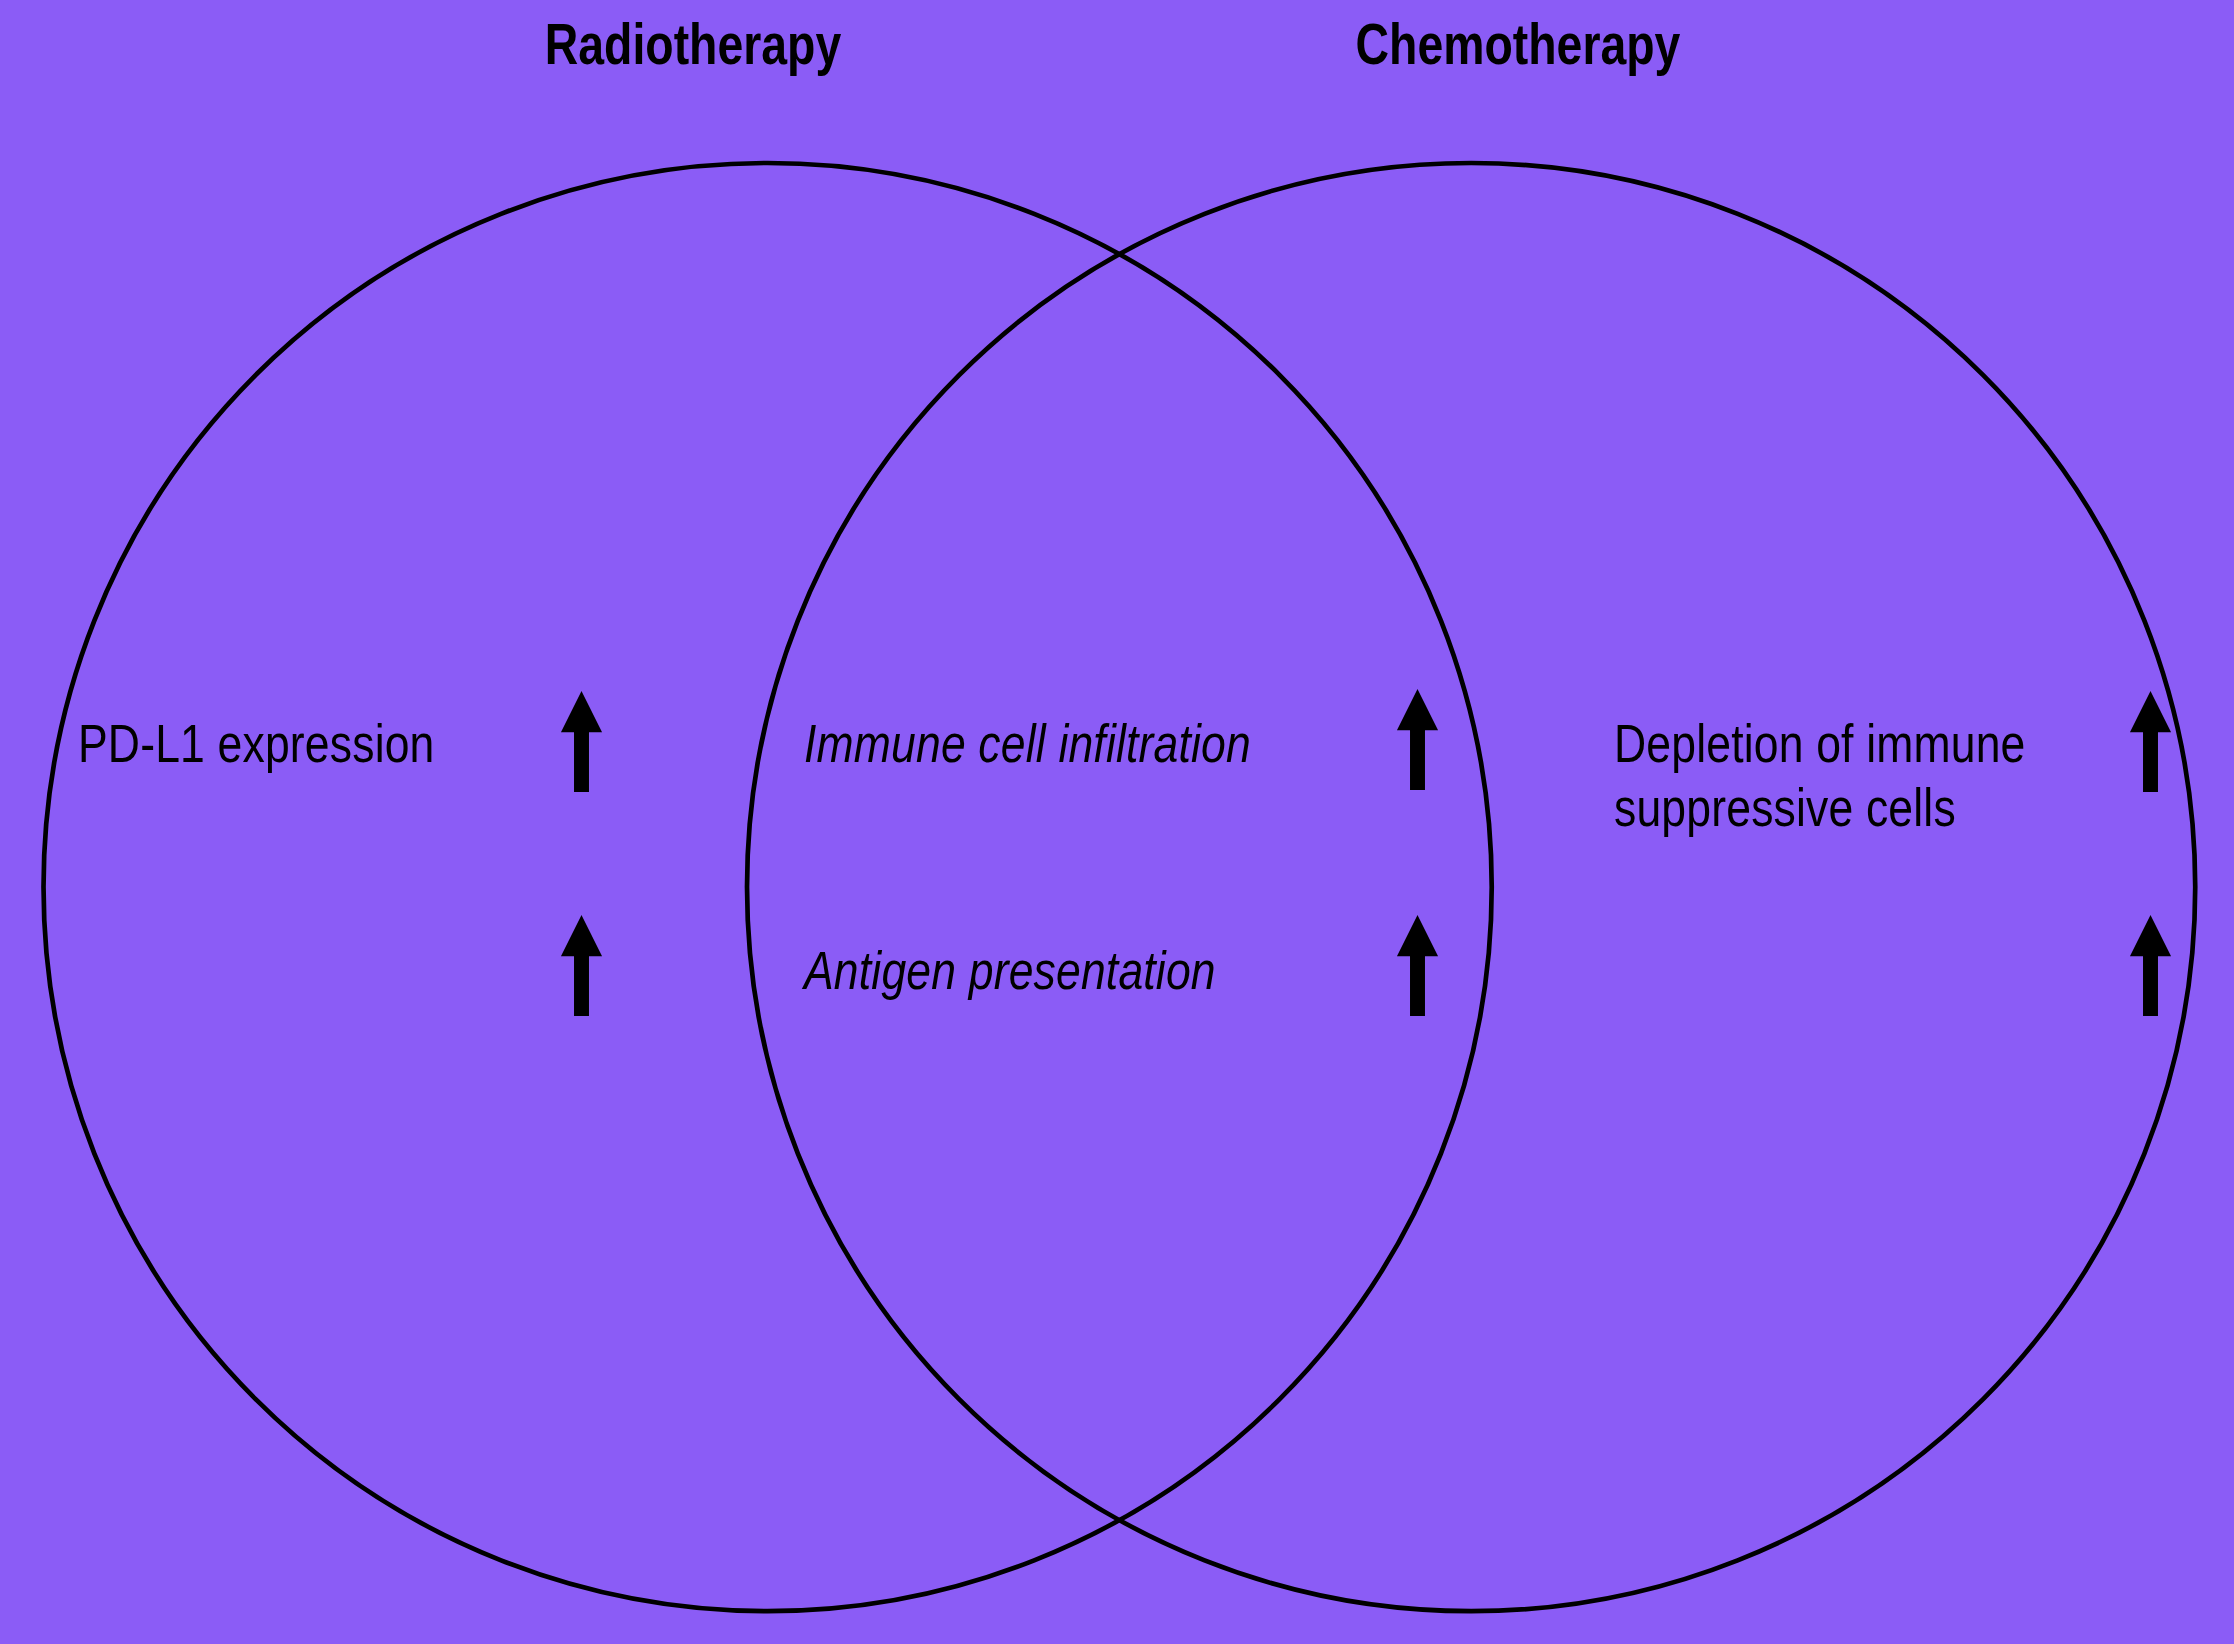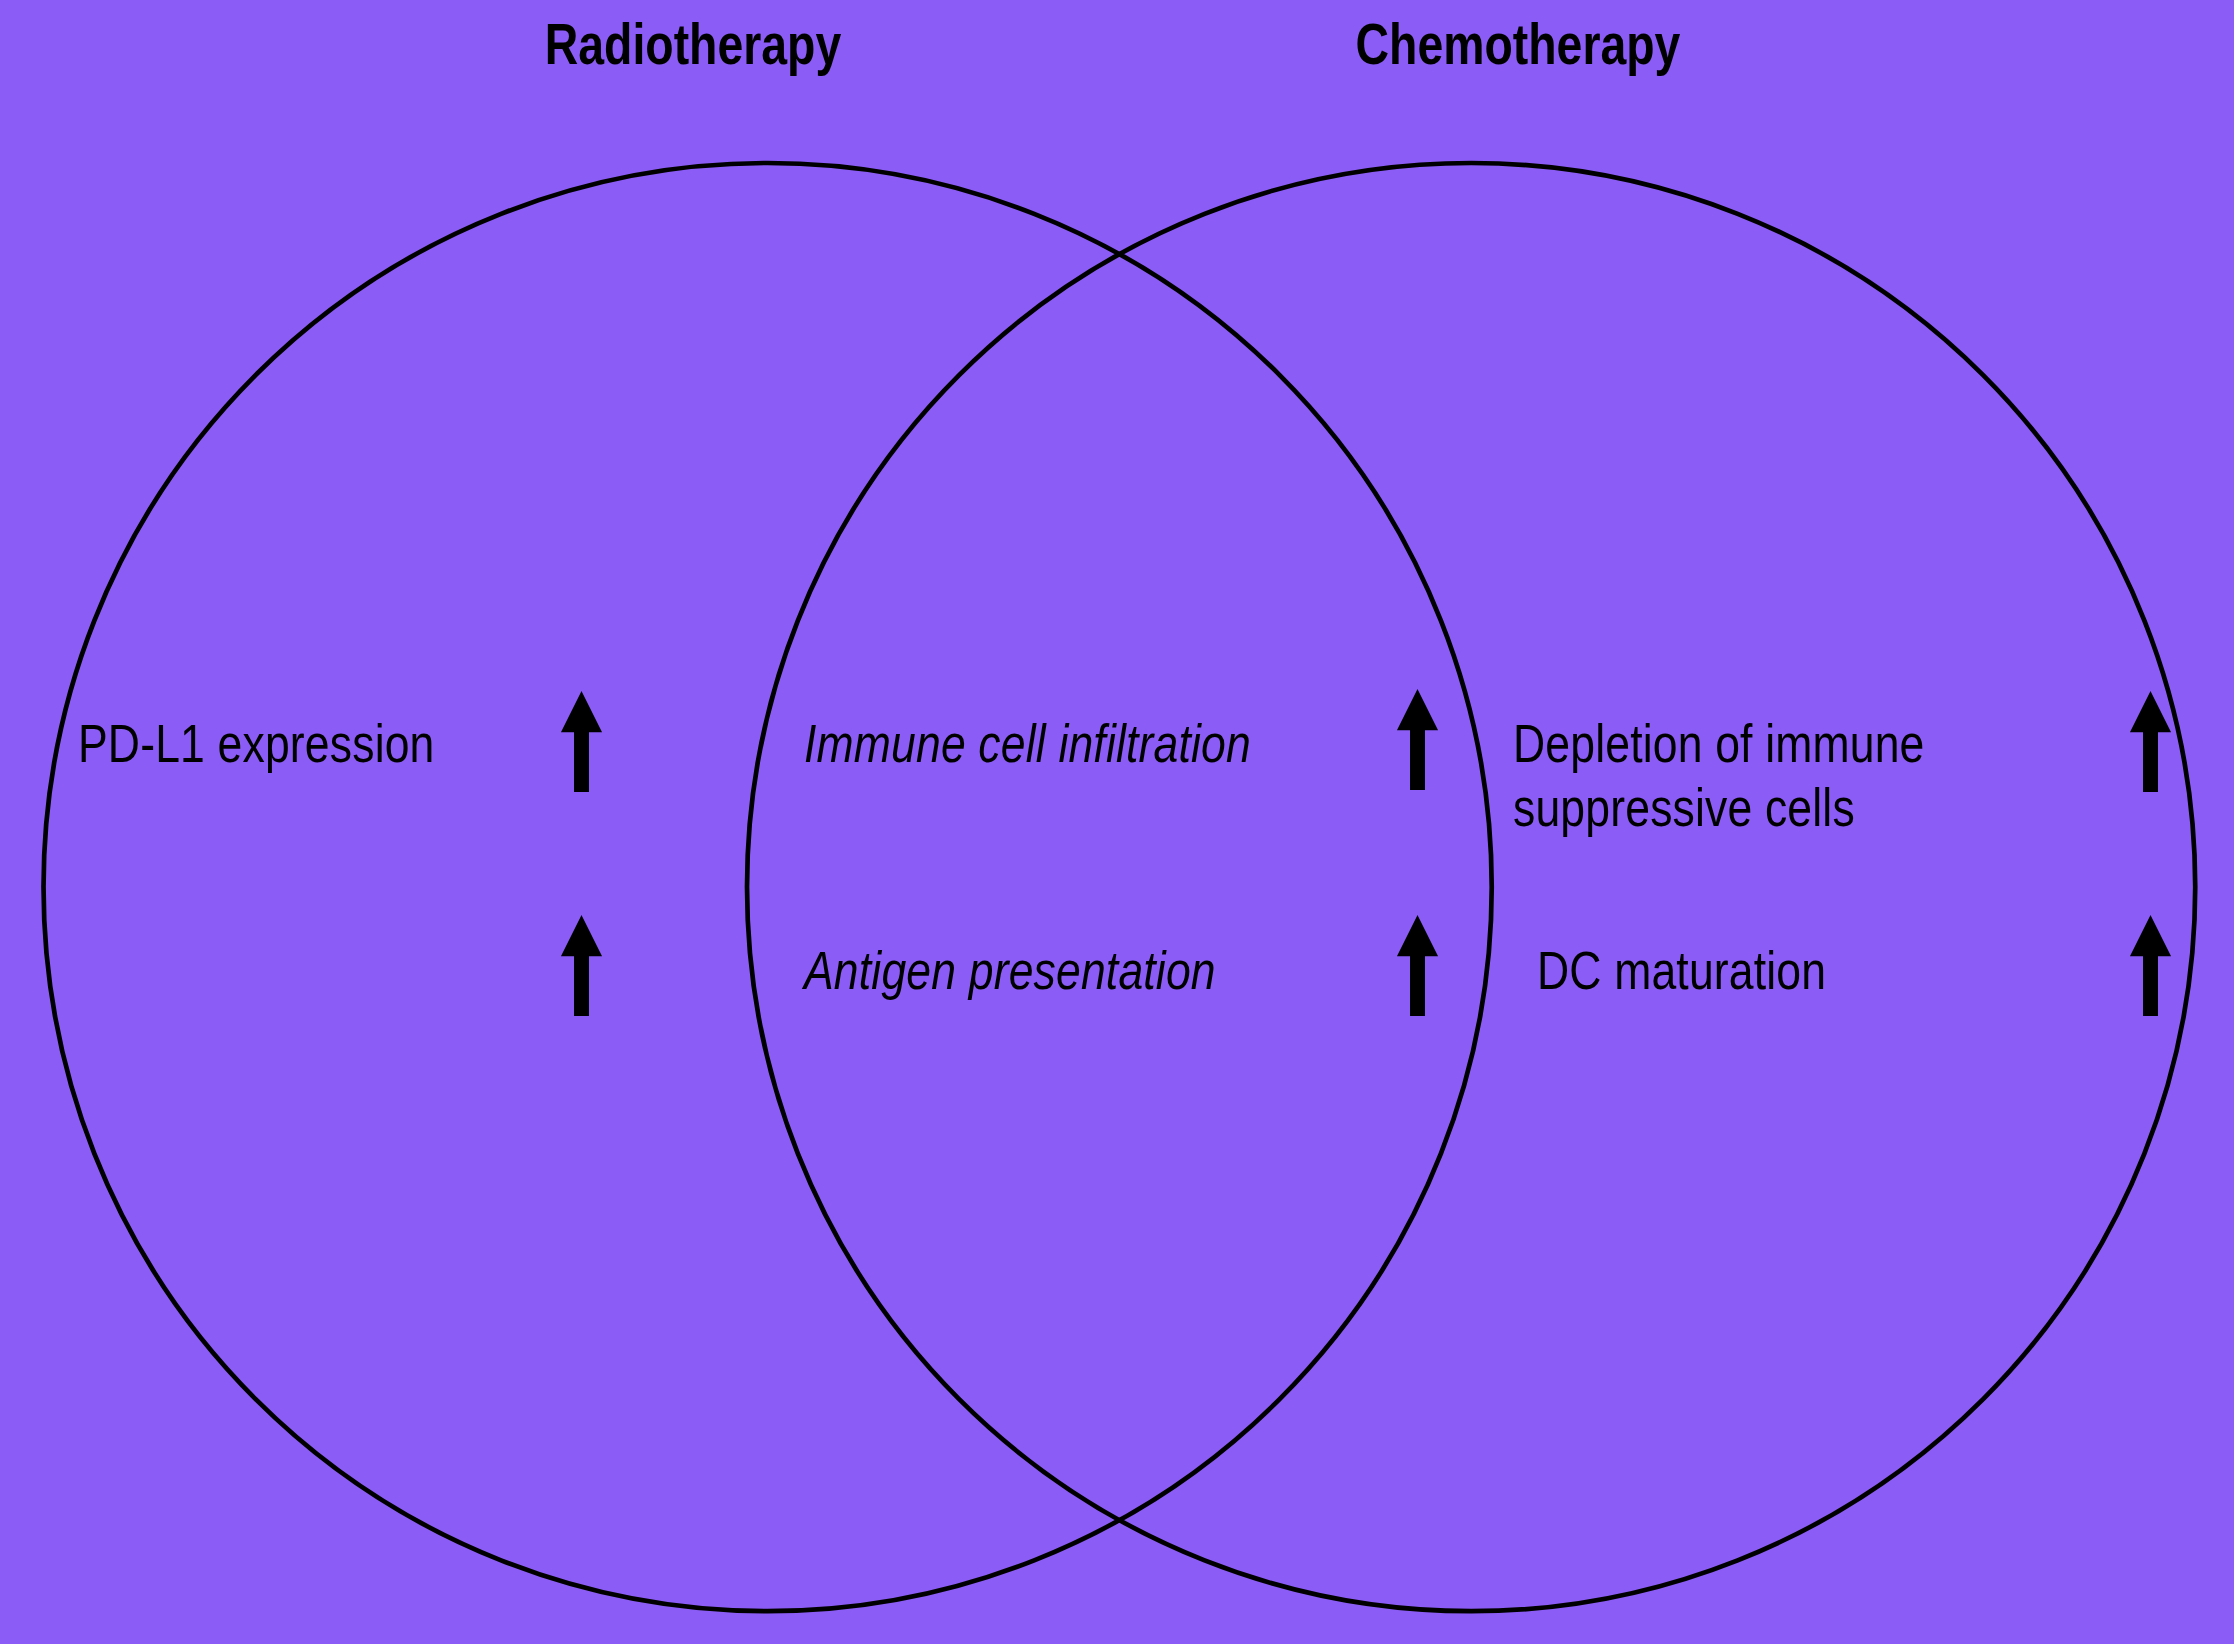--- a/index.html
+++ b/index.html
@@ -70,21 +70,21 @@
   #item-l2       { left: 77px;  top: 888px; }
   #arrow-l2      { left: 560px; top: 913px; }
 
   
   #item-c1       { left: 804px;  top: 712px; font-style: italic; }
   #arrow-c1      { left: 1396px; top: 687px; }
   #item-c2       { left: 804px;  top: 939px; font-style: italic; }
   #arrow-c2      { left: 1396px; top: 913px; }
 
   
-  #item-r1       { left: 1513px; top: 712px; }
+  #item-r1       { left: 1614px; top: 712px; }
   #arrow-r1      { left: 2129px; top: 689px; }
   #item-r2       { left: 1537px; top: 939px; }
   #arrow-r2      { left: 2129px; top: 913px; }
 </style>
 </head>
 <body>
 
 <div id="stage">
 
   <svg id="venn-svg" viewBox="0 0 2385 1755">
@@ -131,23 +131,20 @@
   <div class="item" id="item-r1">
     <span class="item-text">Depletion of immune
 suppressive cells</span>
   </div>
   <span class="arrow-up" id="arrow-r1">
     <svg viewBox="0 0 46 112" aria-hidden="true">
       <polygon points="23,2 45,46 31,46 31,110 15,110 15,46 1,46" fill="#000000"></polygon>
     </svg>
   </span>
 
-  <div class="item" id="item-r2">
-    <span class="item-text">DC maturation</span>
-  </div>
   <span class="arrow-up" id="arrow-r2">
     <svg viewBox="0 0 46 112" aria-hidden="true">
       <polygon points="23,2 45,46 31,46 31,110 15,110 15,46 1,46" fill="#000000"></polygon>
     </svg>
   </span>
 
 </div>
 
 
 </body></html>

